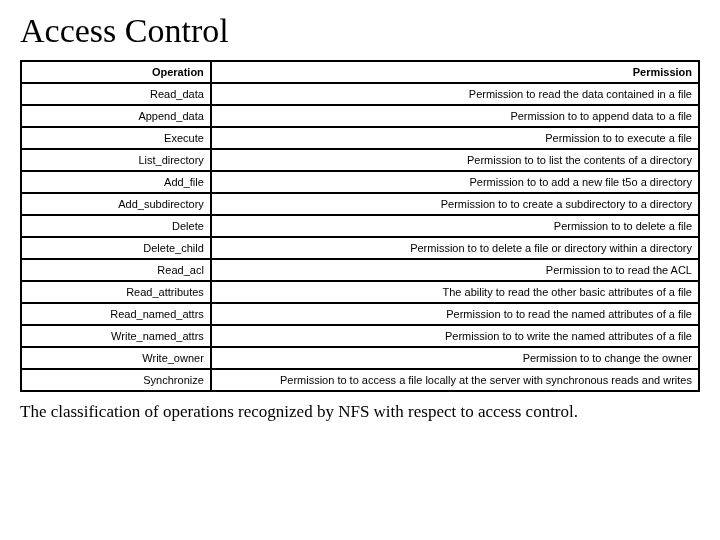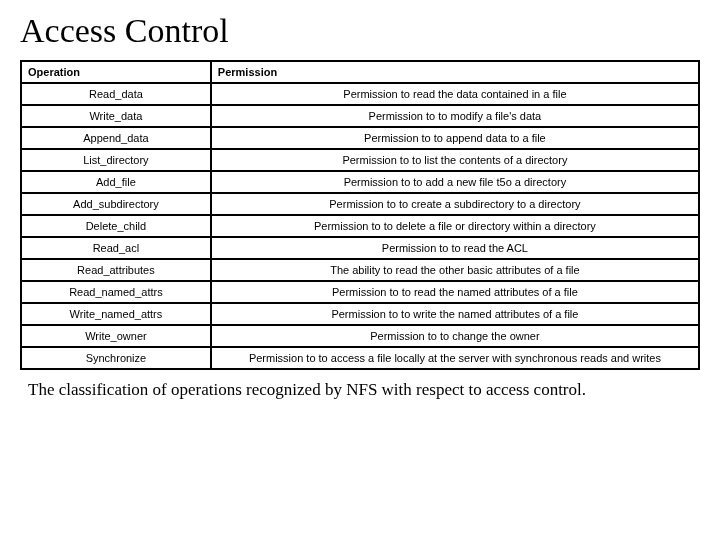--- a/index.html
+++ b/index.html
@@ -21,35 +21,34 @@
   table {
     border-collapse: collapse;
     width: 100%;
     table-layout: fixed;
   }
   th, td {
     border: 2px solid #000;
     font-family: Arial, Helvetica, sans-serif;
     font-size: 11px;
     padding: 4px 6px;
-    text-align: center;
+    text-align: right;
     vertical-align: middle;
   }
   th {
     font-weight: bold;
-    text-align: left;
+    text-align: right;
   }
   col.op { width: 28%; }
   col.desc { width: 72%; }
   .caption {
     font-family: "Times New Roman", Times, serif;
     font-size: 17px;
     margin-top: 10px;
     text-align: left;
-    margin-left: 8px;
   }
 </style>
 </head>
 <body>
 
 <h1>Access Control</h1>
 
 <table>
   <colgroup>
       <col class="op">
@@ -60,38 +59,42 @@
       <th>Operation</th>
       <th>Permission</th>
     </tr>
   </thead>
   <tbody id="tbody">
       <tr>
         <td>Read_data</td>
         <td>Permission to read the data contained in a file</td>
       </tr>
       <tr>
-        <td>Write_data</td>
-        <td>Permission to to modify a file's data</td>
+        <td>Append_data</td>
+        <td>Permission to to append data to a file</td>
       </tr>
       <tr>
-        <td>Append_data</td>
-        <td>Permission to to append data to a file</td>
+        <td>Execute</td>
+        <td>Permission to to execute a file</td>
       </tr>
       <tr>
         <td>List_directory</td>
         <td>Permission to to list the contents of a directory</td>
       </tr>
       <tr>
         <td>Add_file</td>
         <td>Permission to to add a new file t5o a directory</td>
       </tr>
       <tr>
         <td>Add_subdirectory</td>
         <td>Permission to to create a subdirectory to a directory</td>
+      </tr>
+      <tr>
+        <td>Delete</td>
+        <td>Permission to to delete a file</td>
       </tr>
       <tr>
         <td>Delete_child</td>
         <td>Permission to to delete a file or directory within a directory</td>
       </tr>
       <tr>
         <td>Read_acl</td>
         <td>Permission to to read the ACL</td>
       </tr>
       <tr>

